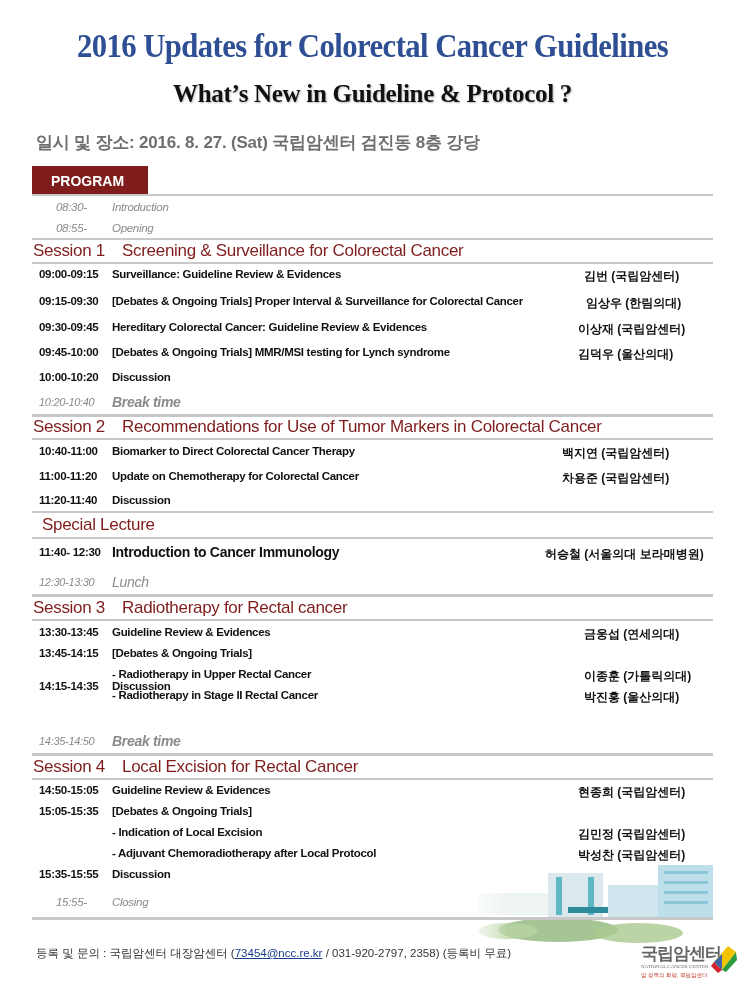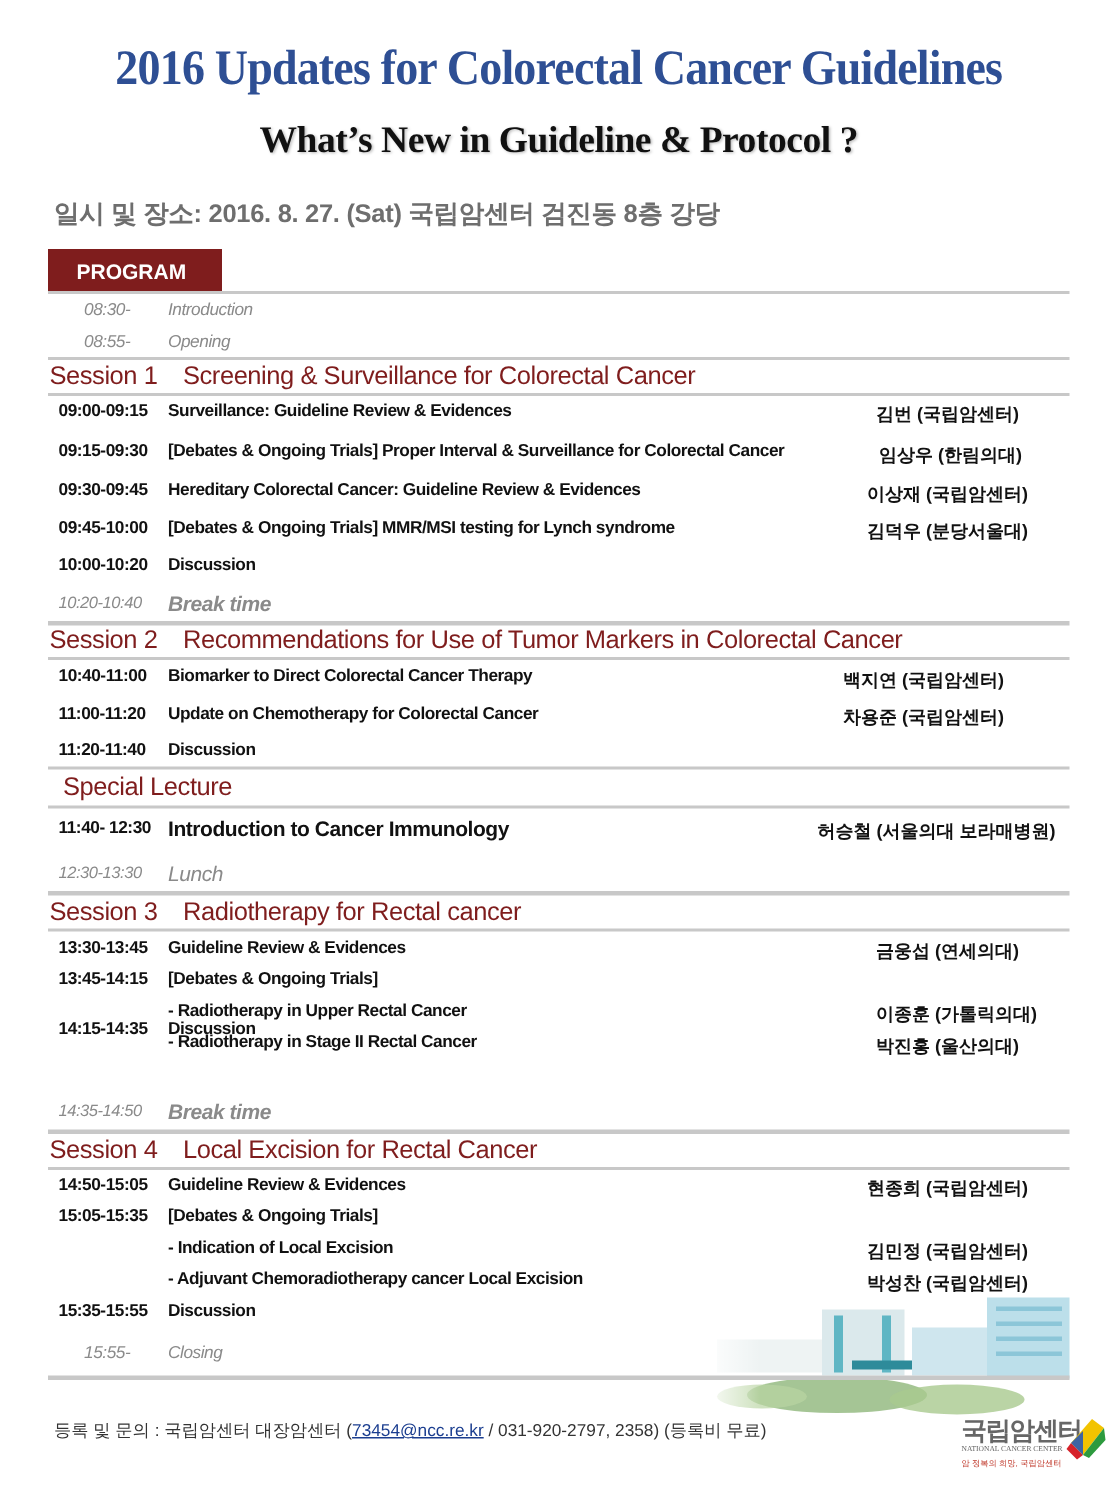--- a/index.html
+++ b/index.html
@@ -95,21 +95,21 @@
   <span class="speaker" style="left:586px;">임상우 (한림의대)</span>
 </div>
 <div class="row" style="top:321px;">
   <span class="time">09:30-09:45</span>
   <span class="topic">Hereditary Colorectal Cancer: Guideline Review &amp; Evidences</span>
   <span class="speaker" style="left:578px;">이상재 (국립암센터)</span>
 </div>
 <div class="row" style="top:346px;">
   <span class="time">09:45-10:00</span>
   <span class="topic">[Debates &amp; Ongoing Trials] MMR/MSI testing for Lynch syndrome</span>
-  <span class="speaker" style="left:578px;">김덕우 (분당서울대)</span>
+  <span class="speaker" style="left:578px;">김덕우 (울산의대)</span>
 </div>
 <div class="row" style="top:371px;">
   <span class="time">10:00-10:20</span>
   <span class="topic">Discussion</span>
 </div>
 <div class="row brk" style="top:396px;">
   <span class="time">10:20-10:40</span>
   <span class="topic">Break time</span>
 </div>
 <div class="hline thick" style="top:414px;"></div>
@@ -192,21 +192,21 @@
 </div>
 <div class="row" style="top:805px;">
   <span class="time">15:05-15:35</span>
   <span class="topic">[Debates &amp; Ongoing Trials]</span>
 </div>
 <div class="row" style="top:826px;">
   <span class="topic">- Indication of Local Excision</span>
   <span class="speaker" style="left:578px;">김민정 (국립암센터)</span>
 </div>
 <div class="row" style="top:847px;">
-  <span class="topic">- Adjuvant Chemoradiotherapy cancer Local Excision</span>
+  <span class="topic">- Adjuvant Chemoradiotherapy after Local Protocol</span>
   <span class="speaker" style="left:578px;">박성찬 (국립암센터)</span>
 </div>
 <div class="row" style="top:868px;">
   <span class="time">15:35-15:55</span>
   <span class="topic">Discussion</span>
 </div>
 
 <svg class="building" viewBox="0 0 260 90">
   <defs>
     <linearGradient id="fade" x1="0" x2="1" y1="0" y2="0">

